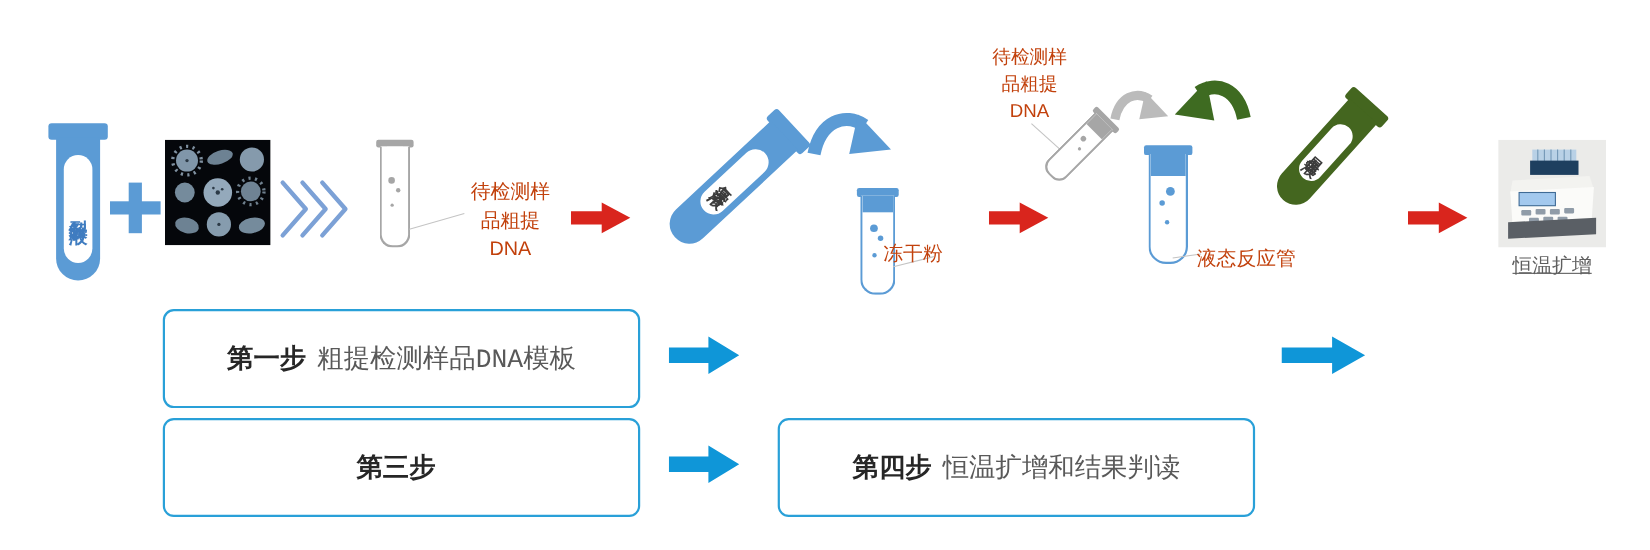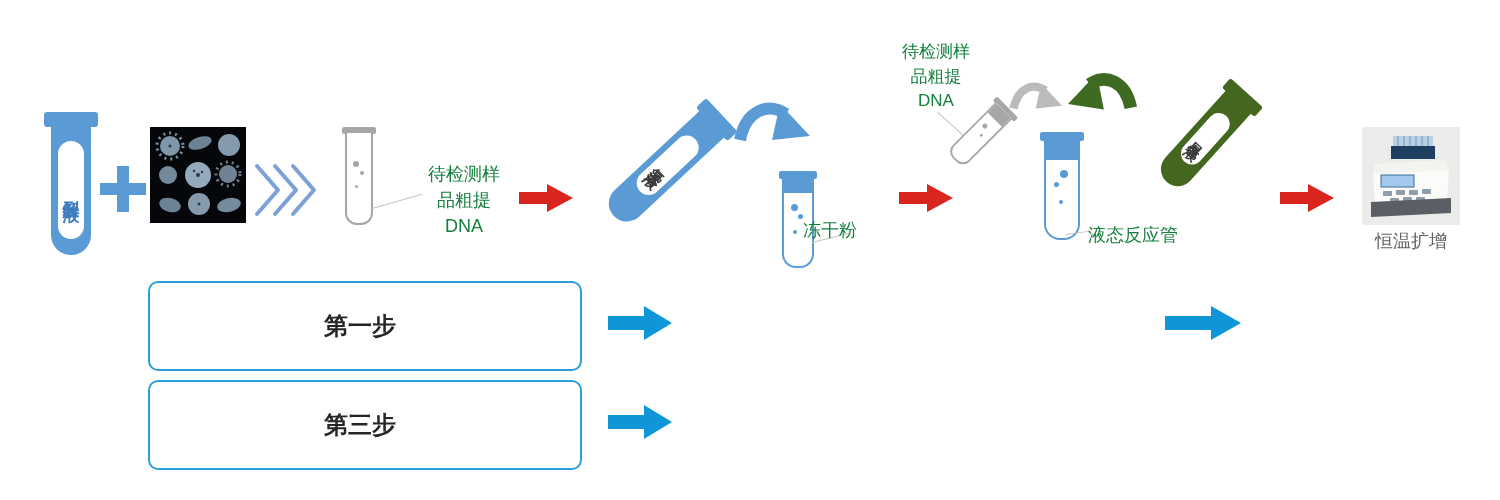--- a/index.html
+++ b/index.html
@@ -3,21 +3,21 @@
 <meta charset="utf-8">
 <style>
   html,body{margin:0;padding:0;background:#fff;}
   .canvas{
     position:relative;width:1500px;height:500px;background:#fff;overflow:hidden;
     font-family:"Liberation Sans","DejaVu Sans",sans-serif;color:#5f5f5f;
   }
   .abs{position:absolute;}
 
   
-  .caption{font-size:18px;color:#15803d;line-height:1.45;text-align:center;}
+  .caption{font-size:18px;color:#c2410c;line-height:1.45;text-align:center;}
   .caption span{display:block;}
 
   
   .vtext{writing-mode:vertical-rl;text-orientation:upright;letter-spacing:3px;}
 
   
   .lysis-tube{left:44px;top:112px;width:54px;}
   .lysis-tube .cap{width:54px;height:15px;background:#5B9BD5;border-radius:3px;}
   .lysis-tube .bd{width:40px;height:130px;margin:-2px auto 0;background:#5B9BD5;
     border-radius:0 0 20px 20px;display:flex;justify-content:center;}
@@ -281,24 +281,25 @@
           <rect x="34" y="63" width="9" height="5" rx="1"></rect>
         <rect x="47" y="63" width="9" height="5" rx="1"></rect>
           <rect x="60" y="62" width="9" height="5" rx="1"></rect>
         <rect x="28" y="71" width="9" height="5" rx="1"></rect>
           <rect x="41" y="70" width="9" height="5" rx="1"></rect>
         <rect x="54" y="70" width="9" height="5" rx="1"></rect>
       </g>
       <polygon points="9,75 89,71 89,86 9,90" fill="#5a5f65"></polygon>
     </svg>
   </div>
-  <div class="abs mach-label" style="left:1362px;top:229px;">恒温扩增</div>
+  <div class="abs mach-label" style="left:1362px;top:229px;text-decoration:underline;">恒温扩增</div>
 
   <div class="abs step-box" style="left:148px;top:281px;font-family:Liberation Mono, monospace;">
     <span class="pfx">第一步</span>
+    <span>粗提检测样品DNA模板</span>
   </div>
 
   <div class="abs" style="left:608px;top:303px;">
     <svg width="64" height="40" viewBox="0 0 64 40">
         <polygon points="0,13 36,13 36,3 64,20 36,37 36,27 0,27" fill="#0F96D8"></polygon>
       </svg>
   </div>
 
 
   <div class="abs" style="left:1165px;top:303px;">
@@ -310,14 +311,18 @@
   <div class="abs step-box" style="left:148px;top:380px;">
     <span class="pfx">第三步</span>
   </div>
 
   <div class="abs" style="left:608px;top:402px;">
     <svg width="64" height="40" viewBox="0 0 64 40">
         <polygon points="0,13 36,13 36,3 64,20 36,37 36,27 0,27" fill="#0F96D8"></polygon>
       </svg>
   </div>
 
+  <div class="abs step-box" style="left:707px;top:380px;">
+    <span class="pfx">第四步</span>
+    <span>恒温扩增和结果判读</span>
+  </div>
 
 </div>
 
 </body></html>

